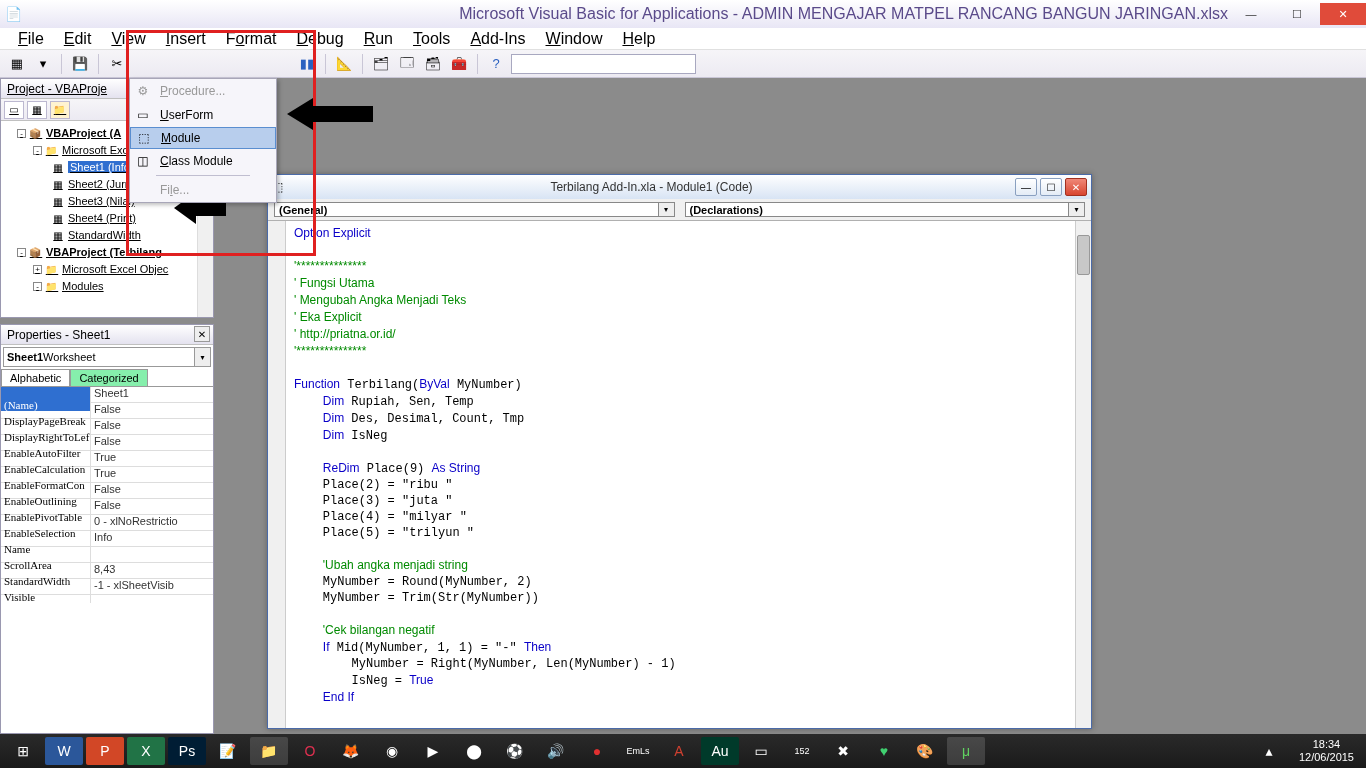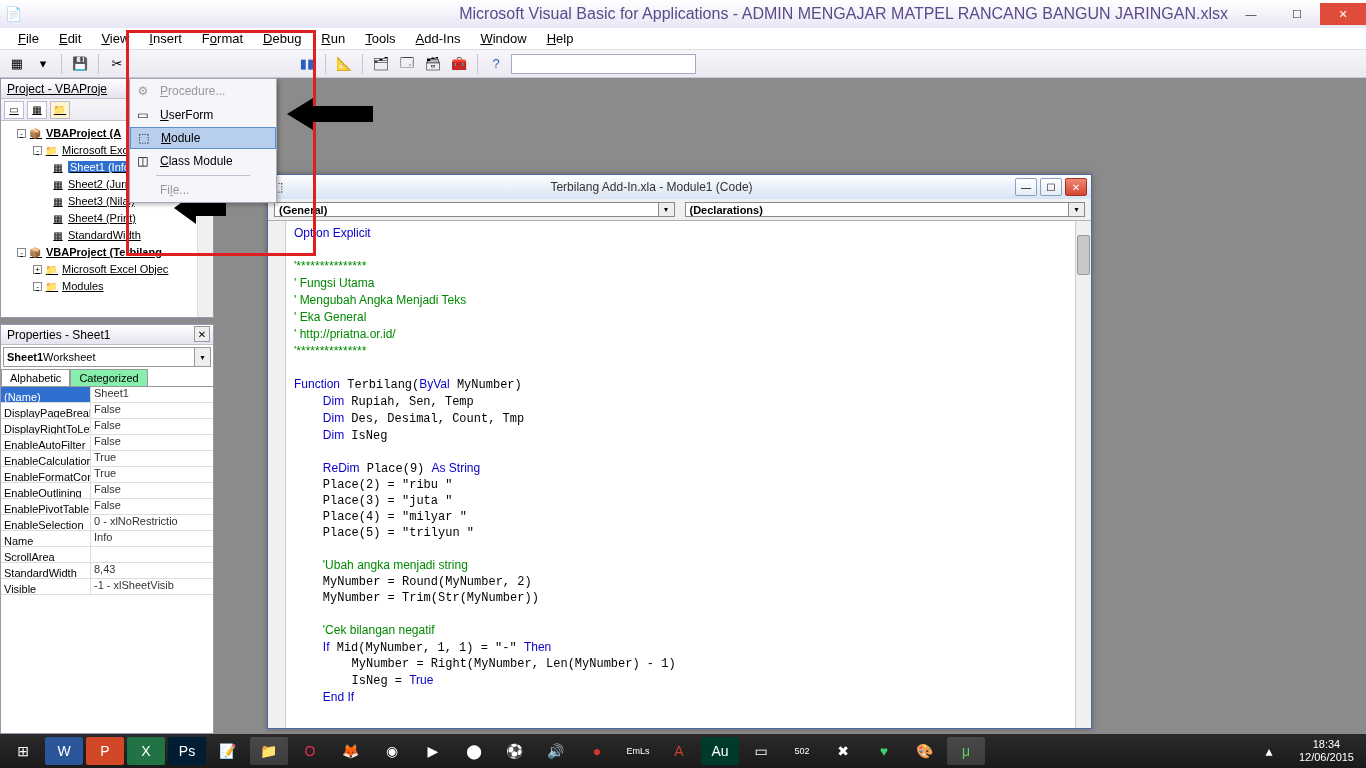--- a/index.html
+++ b/index.html
@@ -8,21 +8,21 @@
 
 .titlebar { height: 28px; background: linear-gradient(#fff,#e8e6f5); display: flex; align-items: center; position: relative; }
 .titlebar .sys-icon { width: 20px; height: 20px; margin: 0 4px; font-size: 14px; display:flex;align-items:center;justify-content:center; }
 .titlebar .title { flex: 1; text-align: right; color: #5a4a8a; font-size: 16px; }
 .win-controls { display: flex; }
 .win-btn { width: 46px; height: 22px; display: flex; align-items: center; justify-content: center; font-size: 11px; color:#333; }
 .win-btn.close { background: #e04b3a; color: #fff; }
 
 
 .menubar { height: 22px; display: flex; align-items: center; padding: 0 8px; background:#fff; border-bottom:1px solid #e0e0e0;}
-.menubar .menu-item { padding: 2px 10px; font-size: 13px; }
+.menubar .menu-item { padding: 2px 10px; font-size: 16px; }
 .menubar .menu-item .u { text-decoration: underline; }
 
 
 .toolbar { height: 28px; background: linear-gradient(#f6f5f8,#eceaf2); border-bottom:1px solid #c9c6d6; display:flex; align-items:center; padding:0 6px; gap:4px;}
 .tb-btn { width:22px; height:22px; display:flex; align-items:center; justify-content:center; font-size:13px; border:1px solid transparent; border-radius:2px;}
 .tb-sep { width:1px; height:20px; background:#c9c6d6; margin:0 3px;}
 .toolbar-dropdown { width:185px; height:20px; border:1px solid #a8a8c0; background:#fff;}
 
 
 .main { position:absolute; top:78px; left:0; right:0; bottom:34px; background:#8b8b8b; }
@@ -44,21 +44,21 @@
 
 
 .props-panel { left:0; top:246px; width:214px; bottom:0;}
 .props-combo { height:20px; border:1px solid #999; margin:2px; font-size:11px; display:flex; align-items:center; padding:0 3px; position:relative;}
 .props-combo .dd { position:absolute; right:0; top:0; width:16px; height:100%; border-left:1px solid #999; background:#eee; display:flex;align-items:center;justify-content:center; font-size:8px;}
 .props-tabs { display:flex; font-size:11px; }
 .props-tabs .ptab { padding:2px 8px; border:1px solid #999; border-bottom:none; background:#fff;}
 .props-tabs .ptab.inactive { background:#86efac;}
 .props-grid { border-top:1px solid #999; font-size:11px;}
 .props-row { display:flex; border-bottom:1px solid #ddd; height:16px;}
-.props-row .pk { width:90px; padding:4px 3px; border-right:1px solid #ddd; overflow:hidden;}
+.props-row .pk { width:90px; padding:12px 3px; border-right:1px solid #ddd; overflow:hidden;font-family:Liberation Serif, serif;}
 .props-row .pv { flex:1; padding:0 3px; overflow:hidden; color:#333;}
 .props-row.sel .pk { background:#2f6fd0; color:#fff;}
 
 
 .insert-menu { position:absolute; left:129px; top:0px; width:148px; background:#f6f5fa; border:1px solid #a8a6b8; box-shadow:2px 2px 4px rgba(0,0,0,0.25); z-index:50;}
 .insert-menu .mi { height:24px; display:flex; align-items:center; font-size:12px; padding:0 6px 0 2px; gap:6px;}
 .insert-menu .mi .mi-ico { width:22px; height:20px; display:flex; align-items:center; justify-content:center; font-size:12px;}
 .insert-menu .mi.disabled { color:#999;}
 .insert-menu .mi.hover { background:#b8ceed; border:1px solid #5a8ed0; height:22px;}
 .insert-menu .mi .mu { text-decoration:underline;}
@@ -332,21 +332,21 @@
           <div class="dd">▾</div>
         </div>
     </div>
     <div class="code-body">
       <div class="code-gutter"></div>
       <div class="code-text"><span class="kw">Option Explicit</span>
 
 <span class="cm">'***************</span>
 <span class="cm">' Fungsi Utama</span>
 <span class="cm">' Mengubah Angka Menjadi Teks</span>
-<span class="cm">' Eka General</span>
+<span class="cm">' Eka Explicit</span>
 <span class="cm">' http://priatna.or.id/</span>
 <span class="cm">'***************</span>
 
 <span class="kw">Function</span> Terbilang(<span class="kw">ByVal</span> MyNumber)
     <span class="kw">Dim</span> Rupiah, Sen, Temp
     <span class="kw">Dim</span> Des, Desimal, Count, Tmp
     <span class="kw">Dim</span> IsNeg
 
     <span class="kw">ReDim</span> Place(9) <span class="kw">As String</span>
     Place(2) = "ribu "
@@ -385,21 +385,21 @@
   <div class="tb-item">◉</div>
   <div class="tb-item">▶</div>
   <div class="tb-item">⬤</div>
   <div class="tb-item">⚽</div>
   <div class="tb-item">🔊</div>
   <div class="tb-item" style="color:#e03030">●</div>
   <div class="tb-item" style="font-size:9px">EmLs</div>
   <div class="tb-item" style="color:#d04030">A</div>
   <div class="tb-item" style="background:#003a2a">Au</div>
   <div class="tb-item">▭</div>
-  <div class="tb-item" style="font-size:9px">502</div>
+  <div class="tb-item" style="font-size:9px">152</div>
   <div class="tb-item">✖</div>
   <div class="tb-item" style="color:#40d070">♥</div>
   <div class="tb-item">🎨</div>
   <div class="tb-item active" style="color:#60d060">μ</div>
   <div class="tb-spacer"></div>
   <div class="tb-item">▴</div>
   <div class="tb-clock">
     <div>18:34</div>
       <div>12/06/2015</div>
   </div>

